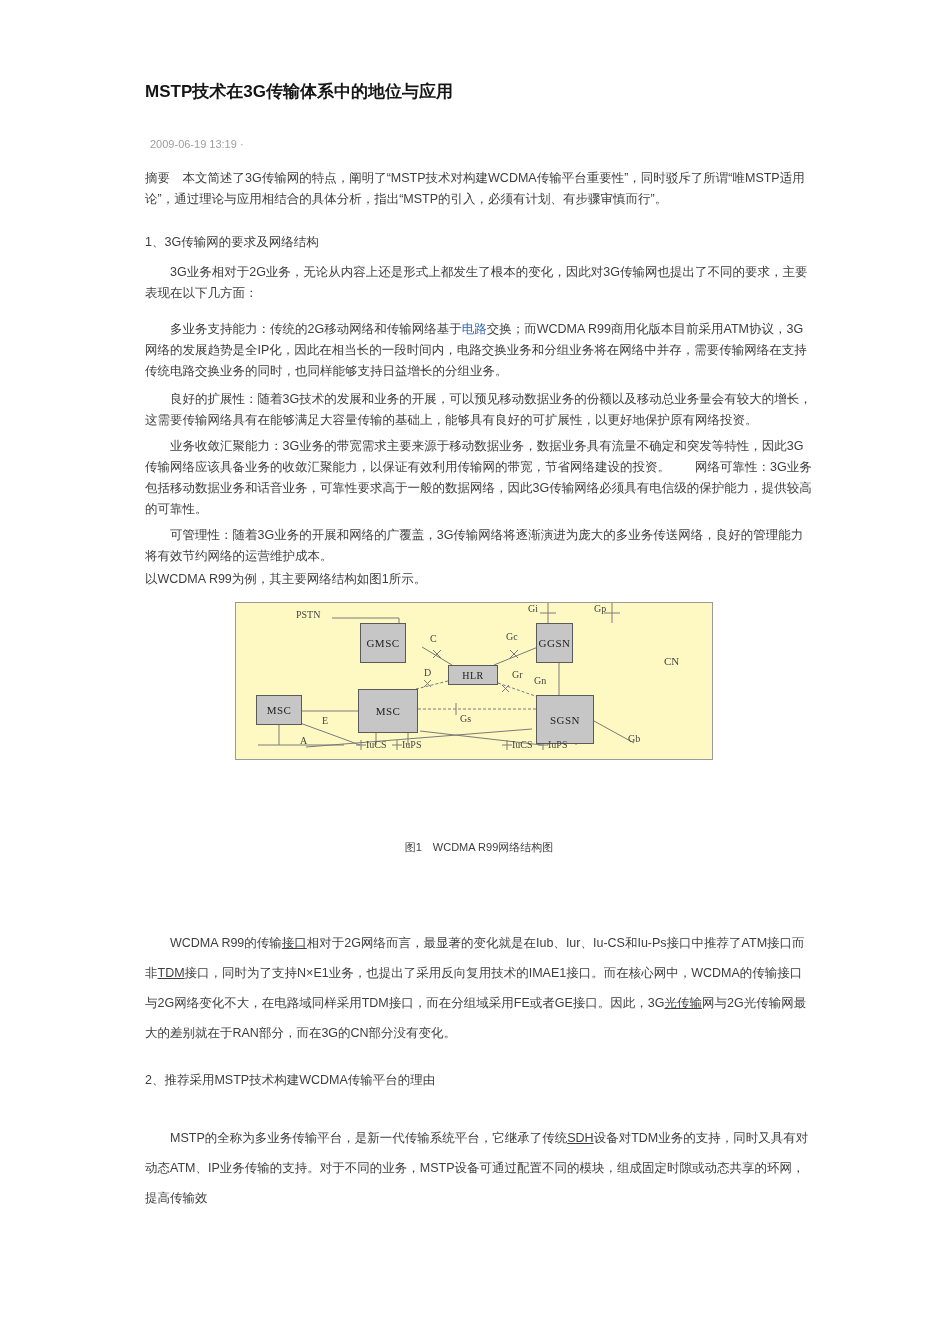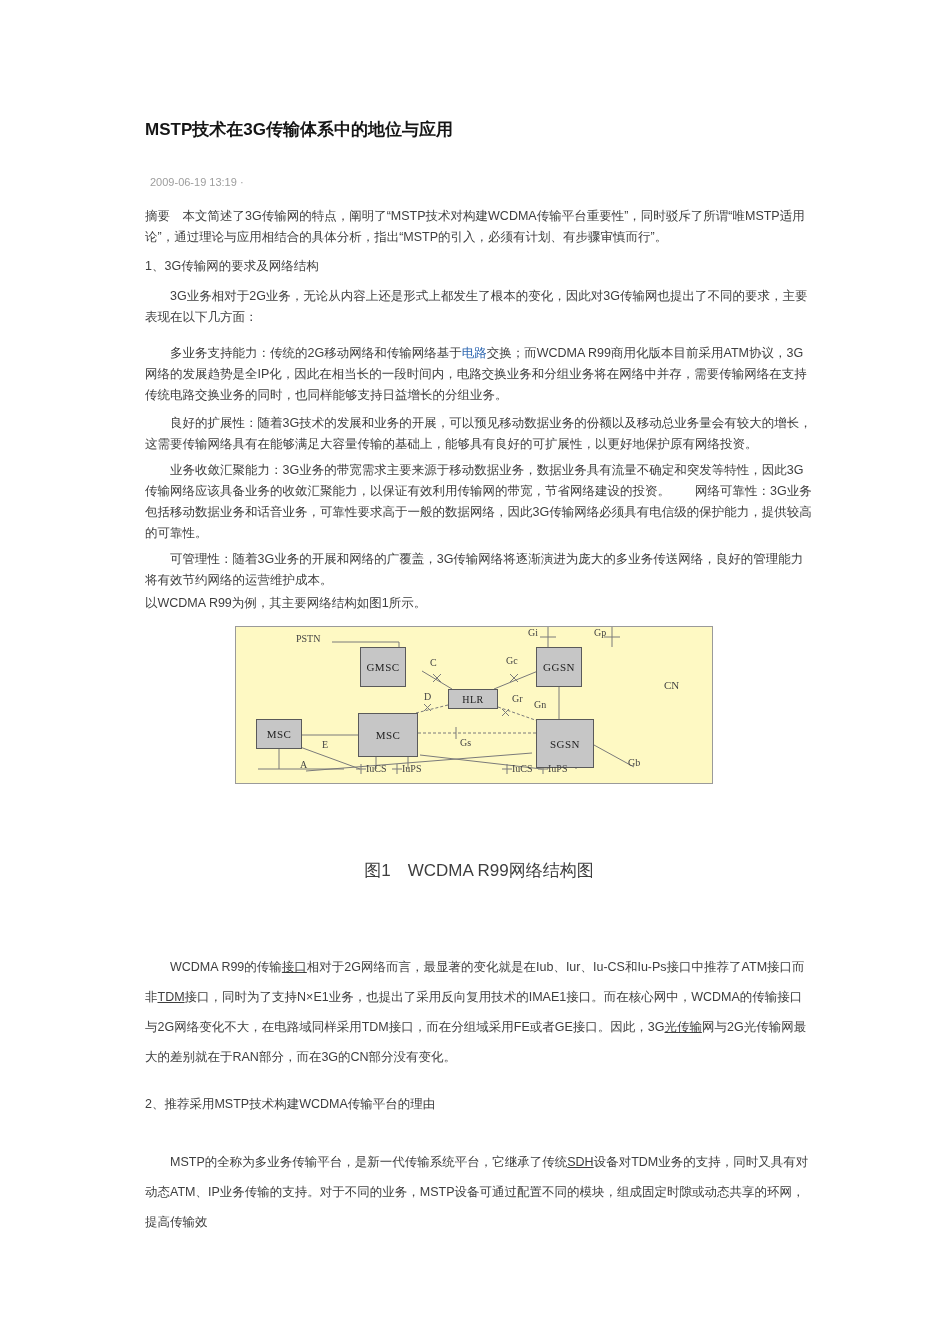--- a/index.html
+++ b/index.html
@@ -2,68 +2,68 @@
 <html><head>
 <meta charset="utf-8">
 <style>
   * { margin:0; padding:0; box-sizing:border-box; }
   html,body { background:#ffffff; }
   body {
     width:950px; height:1344px; overflow:hidden;
     font-family:"Liberation Sans","DejaVu Sans",sans-serif;
     color:#3e3e3e;
   }
-  .content { width:668px; margin-left:145px; padding-top:118px; }
+  .content { width:668px; margin-left:145px; padding-top:80px; }
 
   h1.title { font-size:17px; line-height:24px; font-weight:bold; color:#151515; }
   .date { font-size:11px; line-height:16px; color:#9d9d9d; padding-left:5px; }
 
   .para { font-size:12.5px; line-height:21px; color:#3e3e3e; text-indent:2em; }
   .para.no-indent { text-indent:0; }
   .para.loose { line-height:30px; }
   .heading { font-size:12.5px; line-height:21px; color:#3e3e3e; }
 
   a.link-blue { color:#2b65b0; cursor:pointer; }
   a.link-dark { color:#3e3e3e; text-decoration:underline; cursor:pointer; }
 
-  .m-date{margin-top:32px}.m-abs{margin-top:16px}.m-h1{margin-top:8px}
+  .m-date{margin-top:32px}.m-abs{margin-top:16px}.m-h1{margin-top:22px}
   .m-p1{margin-top:9px}.m-p2{margin-top:15px}.m-p3{margin-top:7px}
   .m-p4{margin-top:5px}.m-p5{margin-top:5px}.m-p6{margin-top:2px}
   .m-fig{margin-top:12px}.m-cap{margin-top:78px}.m-p7{margin-top:72px}
   .m-h2{margin-top:22px}.m-p8{margin-top:32px}
 
   
   .figure {
     position:relative; width:478px; height:158px; margin-left:90px;
     border:1px solid #9a9a9a; background:#fef9c3;
     font-family:"Liberation Serif","DejaVu Serif",serif;
   }
   .figure svg { position:absolute; left:0; top:0; width:476px; height:156px; }
   .node {
     position:absolute; display:flex; align-items:center; justify-content:center;
     background:#c6c6c6; border:1px solid #5a5a5a;
     font-size:11px; color:#222; letter-spacing:0.5px;
   }
   .n-gmsc{left:124px;top:20px;width:46px;height:40px}
-  .n-ggsn{left:300px;top:20px;width:46px;height:40px}
+  .n-ggsn{left:300px;top:20px;width:37px;height:40px}
   .n-hlr{left:212px;top:62px;width:50px;height:20px;font-size:10px}
   .n-mscl{left:20px;top:92px;width:46px;height:30px}
   .n-mscc{left:122px;top:86px;width:60px;height:44px}
   .n-sgsn{left:300px;top:92px;width:58px;height:49px}
   .elabel { position:absolute; font-size:10px; color:#444; line-height:12px; }
   .l-pstn{left:60px;top:6px}.l-cn{left:428px;top:52px;font-size:11px}
   .l-gi{left:292px;top:0}.l-gp{left:358px;top:0}
   .l-c{left:194px;top:30px}.l-gc{left:270px;top:28px}
   .l-d{left:188px;top:64px}.l-gr{left:276px;top:66px}.l-gn{left:298px;top:72px}
   .l-e{left:86px;top:112px}.l-a{left:64px;top:132px}
   .l-gs{left:224px;top:110px}.l-gb{left:392px;top:130px}
   .l-iucs1{left:130px;top:136px}.l-iups1{left:166px;top:136px}
   .l-iucs2{left:276px;top:136px}.l-iups2{left:312px;top:136px}
 
-  .caption { font-size:17px; line-height:18px; color:#3e3e3e; text-align:center; }
+  .caption { font-size:11px; line-height:18px; color:#3e3e3e; text-align:center; }
 </style>
 </head>
 <body>
 
 <div class="content">
 
   <h1 class="title">MSTP技术在3G传输体系中的地位与应用</h1>
 
   <div class="date m-date">2009-06-19 13:19 ·</div>
 

